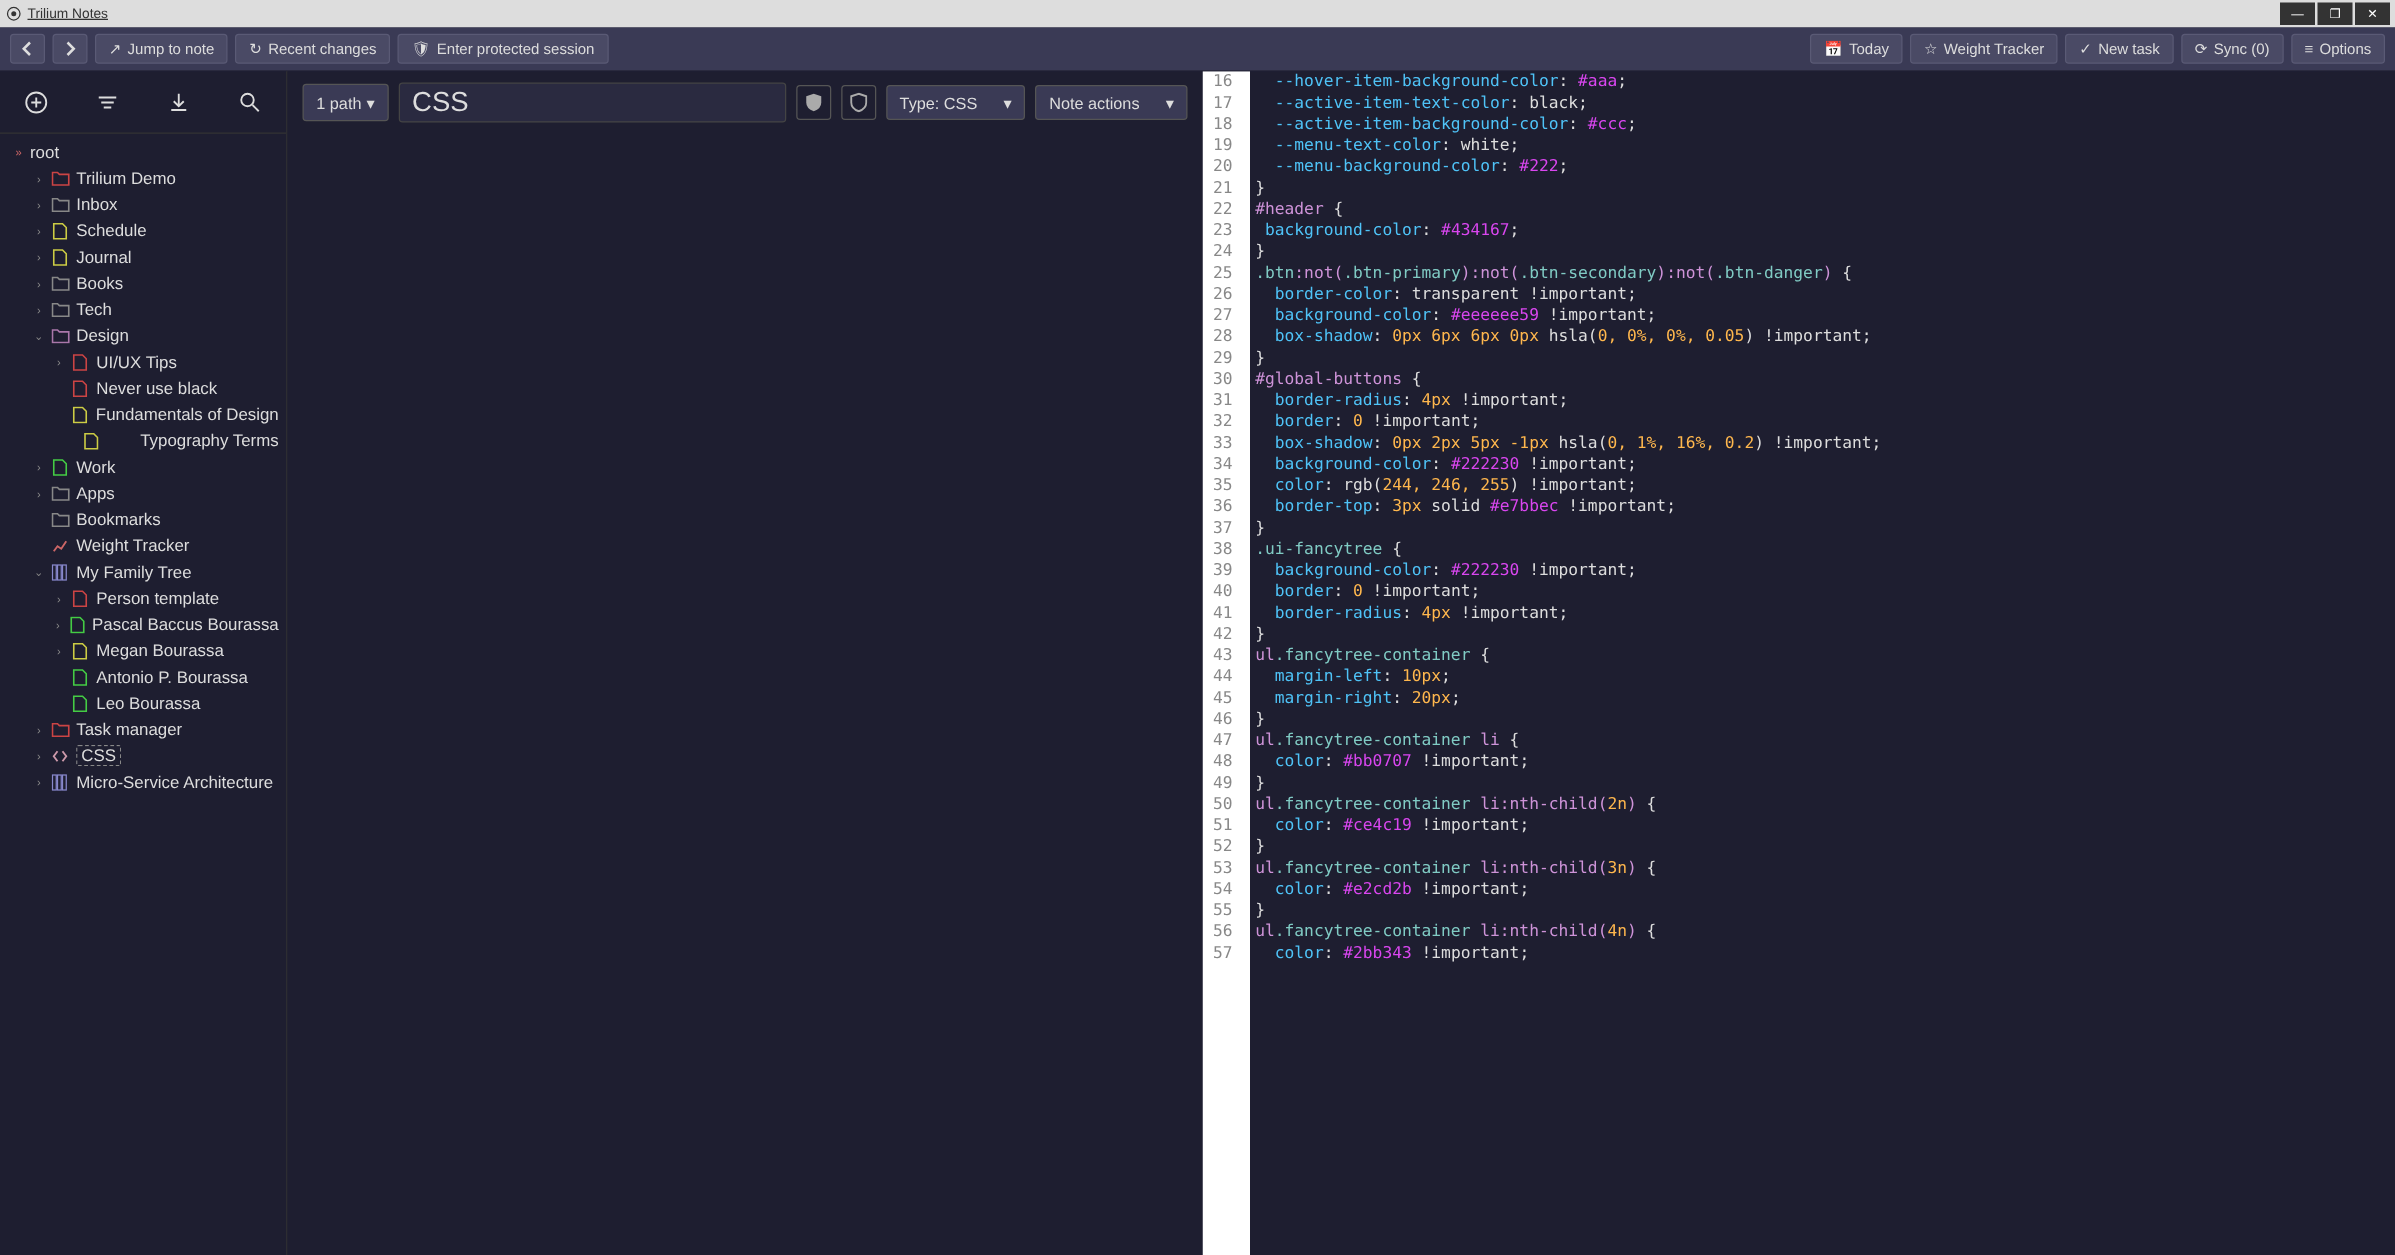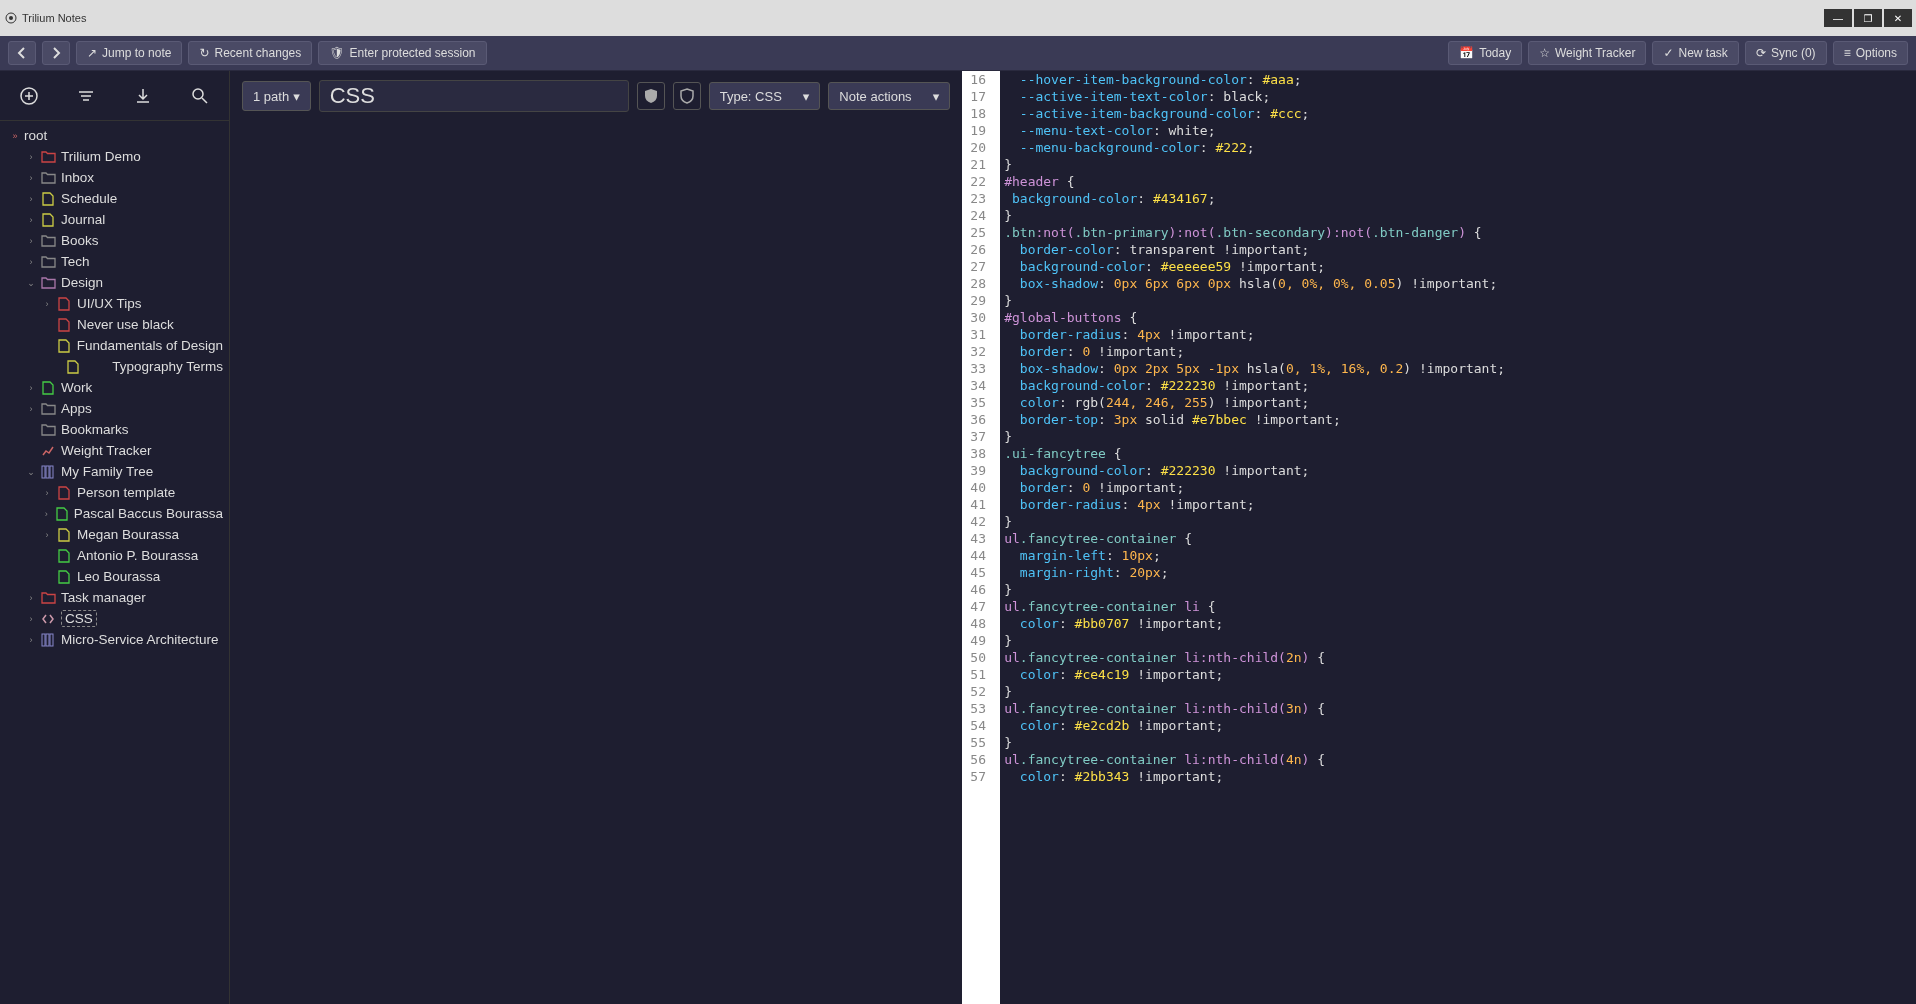--- a/index.html
+++ b/index.html
@@ -6,27 +6,28 @@
 body {
   font-family: -apple-system, BlinkMacSystemFont, "Segoe UI", Arial, sans-serif;
   background: #1a1a2e;
   color: #ddd;
   font-size: 13px;
   overflow: hidden;
   width: 1916px;
   height: 1004px;
 }
 .titlebar {
-  height: 36px;
+  height: 22px;
   background: #ddd;
   color: #333;
   display: flex;
   align-items: center;
   padding: 0 4px;
   font-size: 11px;
+  text-decoration: underline;
 }
 .titlebar-icon {
   width: 14px; height: 14px;
   margin-right: 4px;
   display:inline-flex;align-items:center;justify-content:center;
 }
 .titlebar-spacer { flex: 1; }
 .titlebar-btn { width: 28px; height: 18px; display:flex;align-items:center;justify-content:center; background:#333; color:#fff; margin-left:2px; font-size:10px; }
 .toolbar {
   height: 35px;
@@ -156,21 +157,21 @@
 .gutter-line { height: 17px; line-height:17px; }
 .code { flex:1; padding:0 4px; }
 .code-line { height:17px; line-height:17px; white-space:pre; }
 .tok-prop { color:#4fc3f7; }
 .tok-val { color:#ddd; }
 .tok-brace { color:#ddd; }
 .tok-sel { color:#ce93d8; }
 .tok-class { color:#80cbc4; }
 .tok-num { color:#ffb74d; }
 .tok-imp { color:#ddd; }
-.tok-color { color:#fde047;text-align:right; }
+.tok-color { color:#d946ef;text-align:right; }
 svg { display:block; }
 </style>
 </head>
 <body>
 
 <div class="titlebar">
   <span class="titlebar-icon">
     <svg width="12" height="12" viewBox="0 0 12 12">
         <circle cx="6" cy="6" r="5" fill="none" stroke="#333" stroke-width="1"></circle>
         <circle cx="6" cy="6" r="2" fill="#333"></circle>

